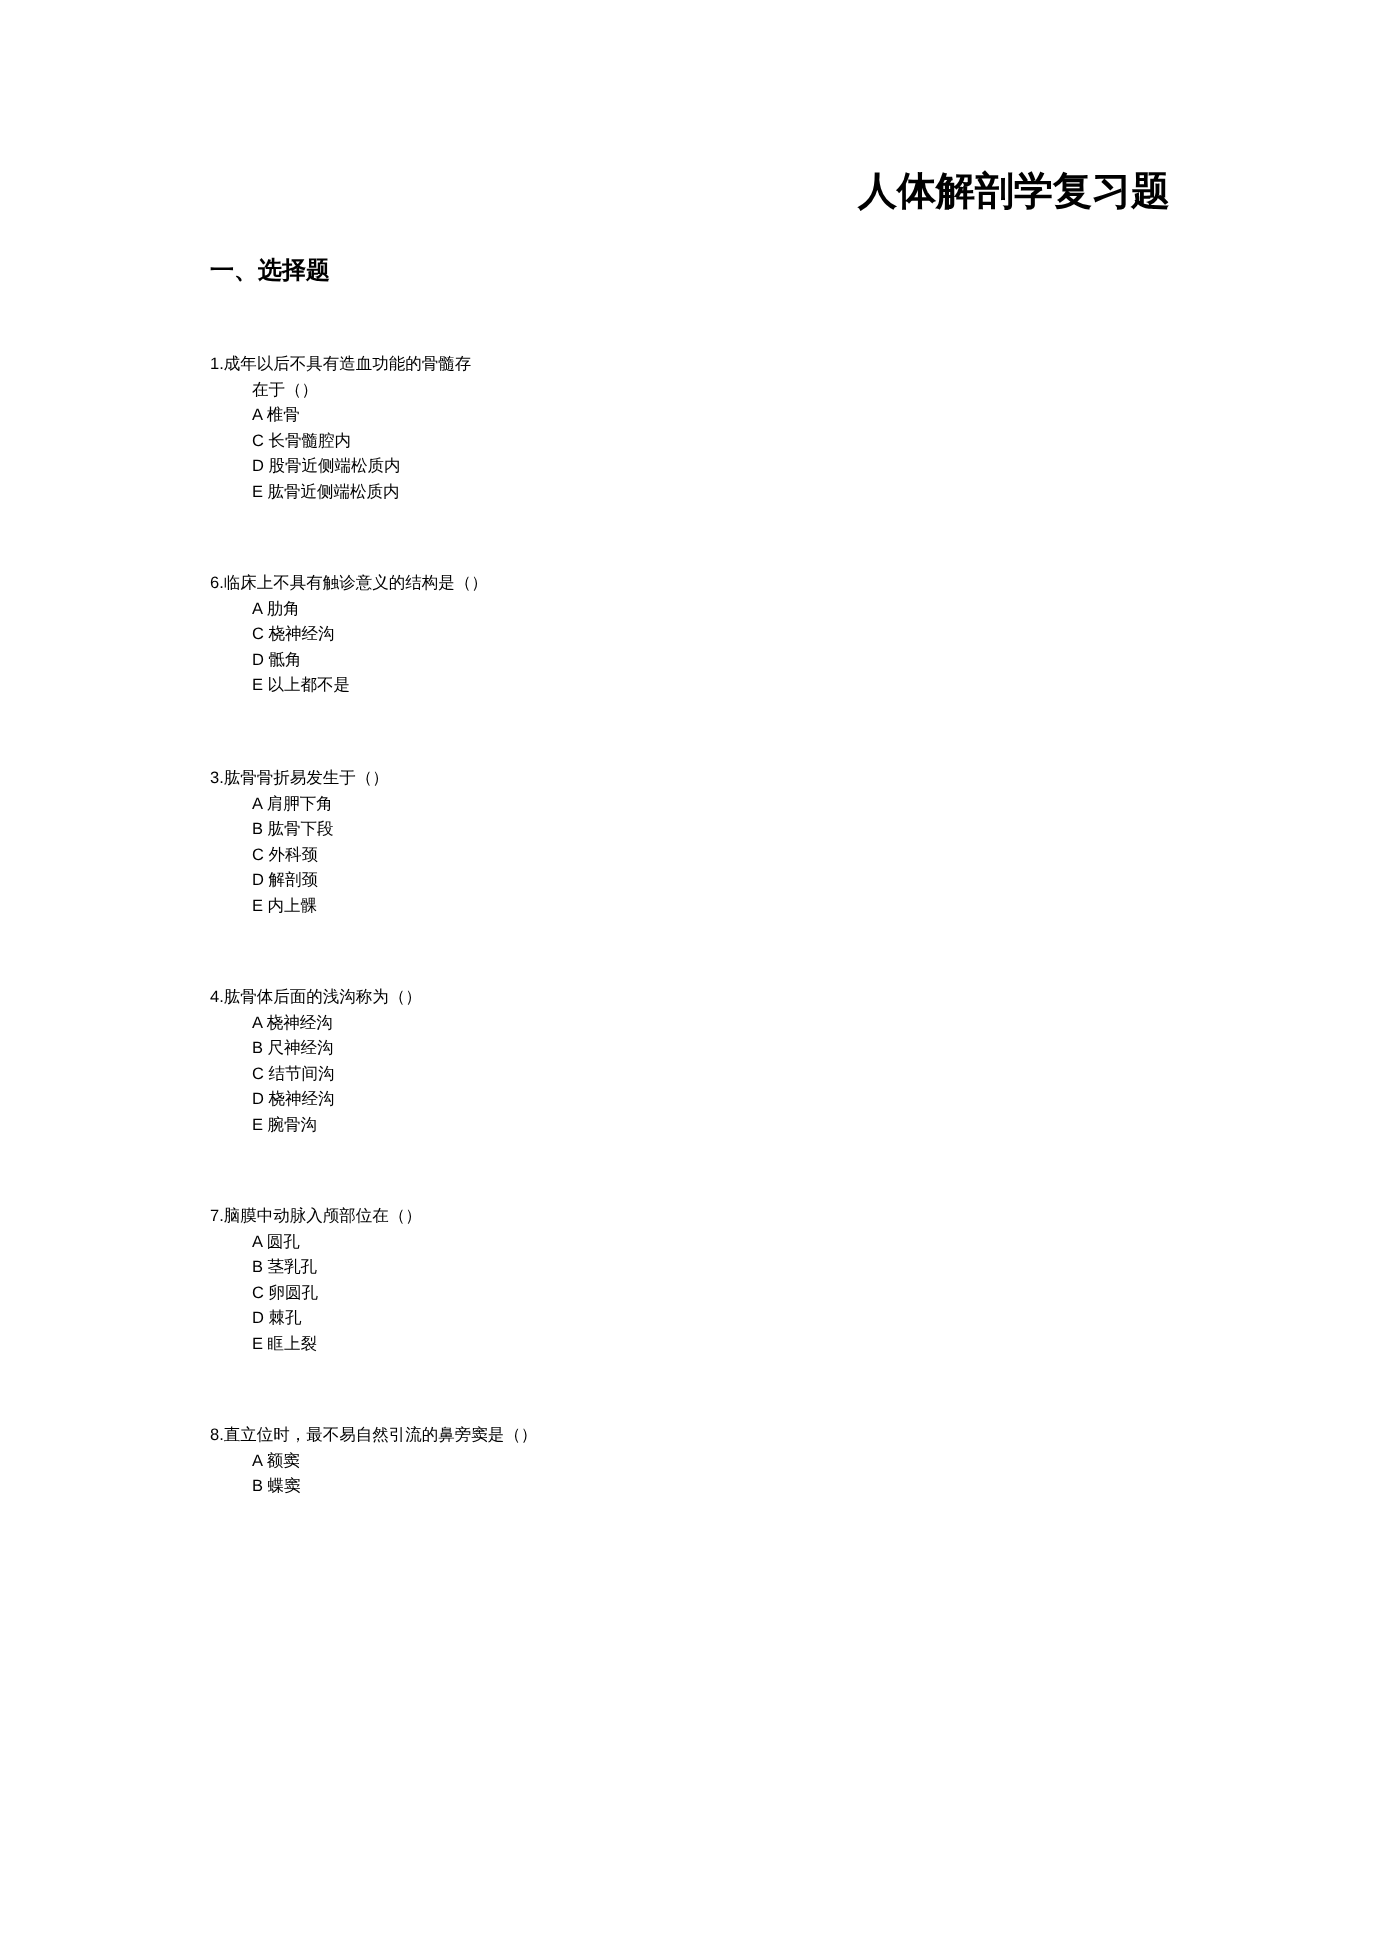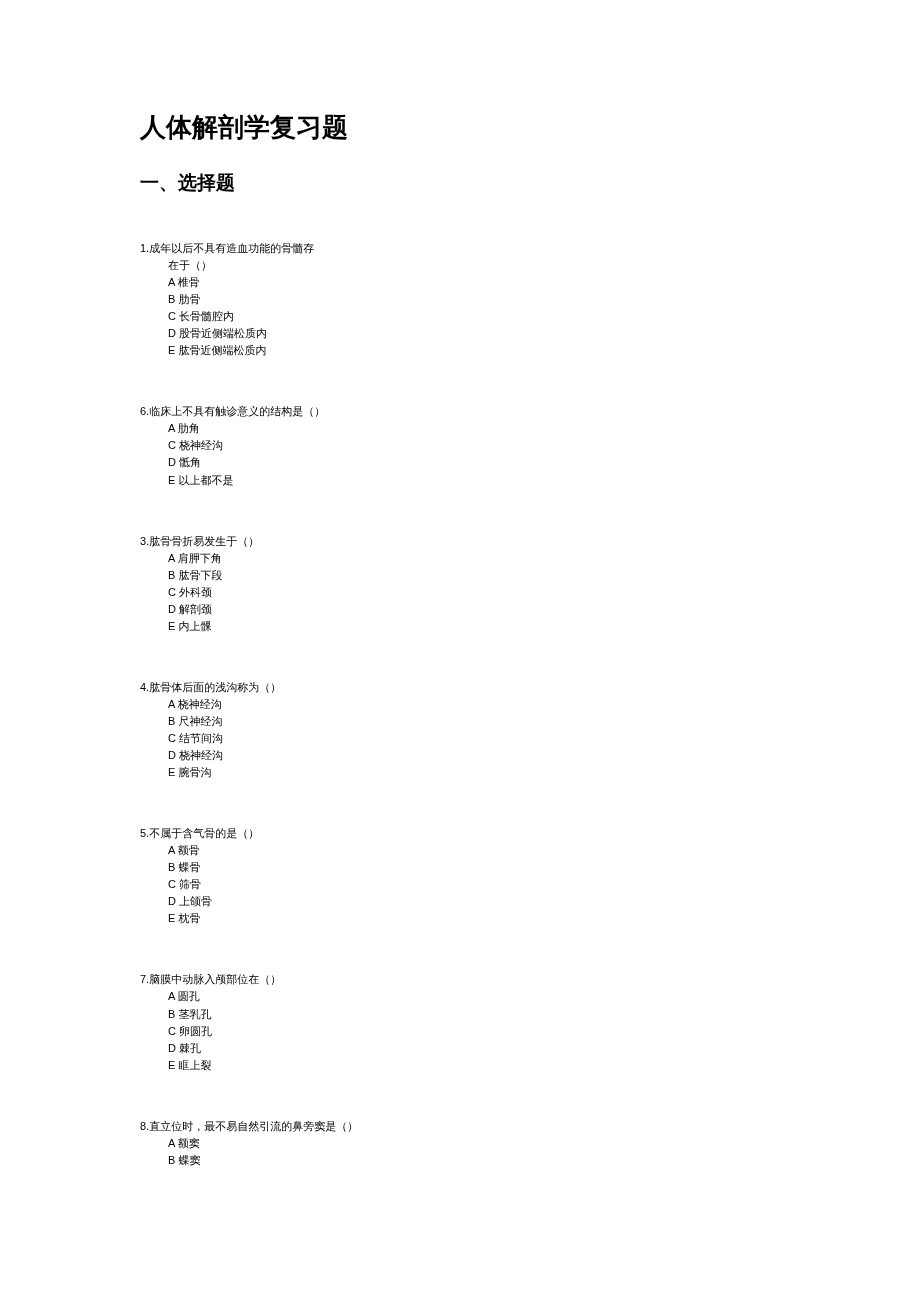--- a/index.html
+++ b/index.html
@@ -11,26 +11,26 @@
       background: #ffffff;
       font-family: "SimSun", "宋体", serif;
       width: 920px;
       height: 1302px;
       padding: 110px 140px 60px 140px;
       color: #000000;
     }
     .title {
       font-size: 26px;
       font-weight: bold;
-      text-align: left;
+      text-align: right;
       margin-bottom: 25px;
       font-family: "SimSun", "宋体", serif;
     }
     .section-header {
-      font-size: 19px;
+      font-size: 16px;
       font-weight: bold;
       margin-bottom: 6px;
       font-family: "SimSun", "宋体", serif;
     }
     .question {
       font-size: 11px;
       line-height: 1.55;
       font-family: Liberation Sans, sans-serif;
       margin-top: 44px;
     }
@@ -51,21 +51,20 @@
 
 <h1 class="title">人体解剖学复习题</h1>
 
 <h2 class="section-header">一、选择题</h2>
 
 <div id="questions-container">
     <div class="question">
       <span class="question-text">1.成年以后不具有造血功能的骨髓存</span>
       <span class="question-text-line2">在于（）</span>
       <span class="option">A 椎骨</span>
-      <span class="option">B 肋骨</span>
       <span class="option">C 长骨髓腔内</span>
       <span class="option">D 股骨近侧端松质内</span>
       <span class="option">E 肱骨近侧端松质内</span>
     </div>
     <div class="question">
       <span class="question-text">6.临床上不具有触诊意义的结构是（）</span>
       <span class="option">A 肋角</span>
       <span class="option">C 桡神经沟</span>
       <span class="option">D 骶角</span>
       <span class="option">E 以上都不是</span>
@@ -80,28 +79,20 @@
     </div>
     <div class="question">
       <span class="question-text">4.肱骨体后面的浅沟称为（）</span>
       <span class="option">A 桡神经沟</span>
       <span class="option">B 尺神经沟</span>
       <span class="option">C 结节间沟</span>
       <span class="option">D 桡神经沟</span>
       <span class="option">E 腕骨沟</span>
     </div>
     <div class="question">
-      <span class="question-text">5.不属于含气骨的是（）</span>
-      <span class="option">A 额骨</span>
-      <span class="option">B 蝶骨</span>
-      <span class="option">C 筛骨</span>
-      <span class="option">D 上颌骨</span>
-      <span class="option">E 枕骨</span>
-    </div>
-    <div class="question">
       <span class="question-text">7.脑膜中动脉入颅部位在（）</span>
       <span class="option">A 圆孔</span>
       <span class="option">B 茎乳孔</span>
       <span class="option">C 卵圆孔</span>
       <span class="option">D 棘孔</span>
       <span class="option">E 眶上裂</span>
     </div>
     <div class="question">
       <span class="question-text">8.直立位时，最不易自然引流的鼻旁窦是（）</span>
       <span class="option">A 额窦</span>

